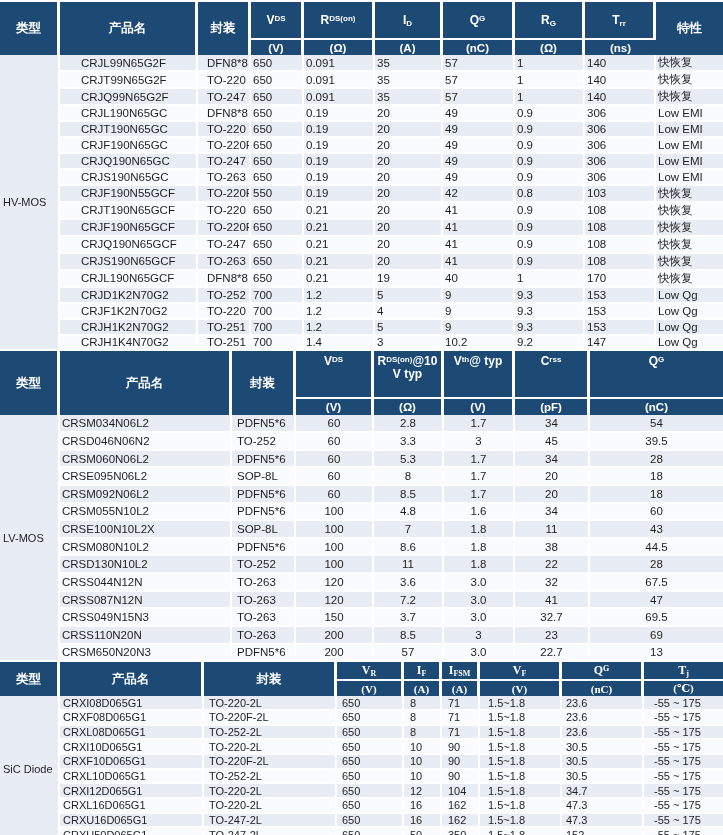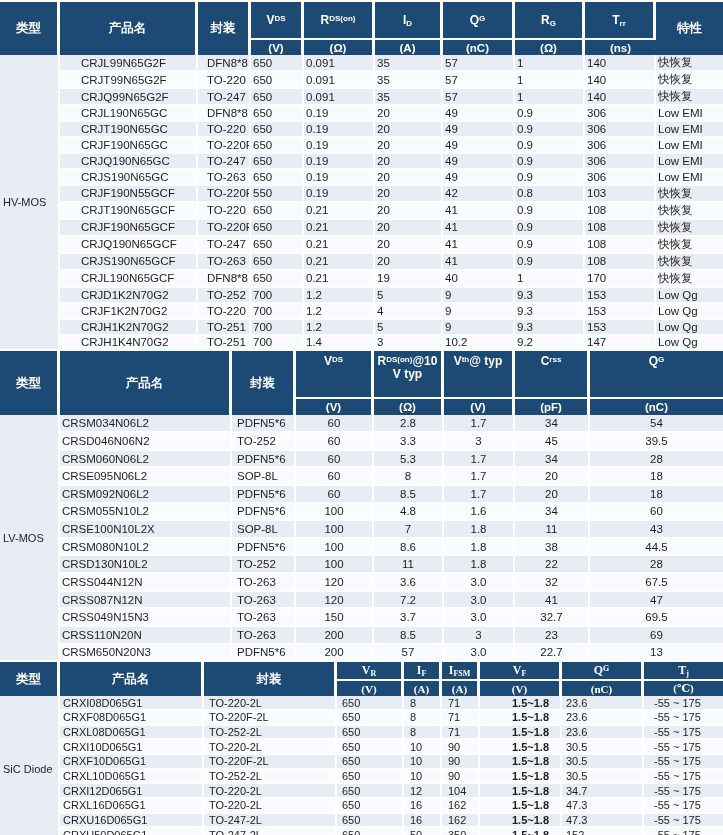--- a/index.html
+++ b/index.html
@@ -36,21 +36,21 @@
   .s2 td.c2{padding-left:5px;}
   .s2 td.c3,.s2 td.c4,.s2 td.c5,.s2 td.c6,.s2 td.c7{text-align:center;padding-left:0;}
   
   .s3 .sym-row th{height:17px;}
   .s3 .unit-row th{height:17px;font-size:11px;}
   .s3 .sym-row th:not(.cn),.s3 .unit-row th{font-family:"Liberation Serif","DejaVu Serif",serif;}
   .s3 tbody td{height:14.7px;font-size:11px;}
   .s3 td.c1{padding-left:3px;}
   .s3 td.c2,.s3 td.c3{padding-left:5px;}
   .s3 td.c4,.s3 td.c5{padding-left:6px;}
-  .s3 td.c6{padding-left:32px;font-weight:bold;}
+  .s3 td.c6{padding-left:8px;}
   .s3 td.c7{padding-left:4px;}
   .s3 td.c8{padding-left:10px;}
 </style>
 </head>
 <body>
 
 <div class="page">
   <div>
       <table class="s1">
         <colgroup>

